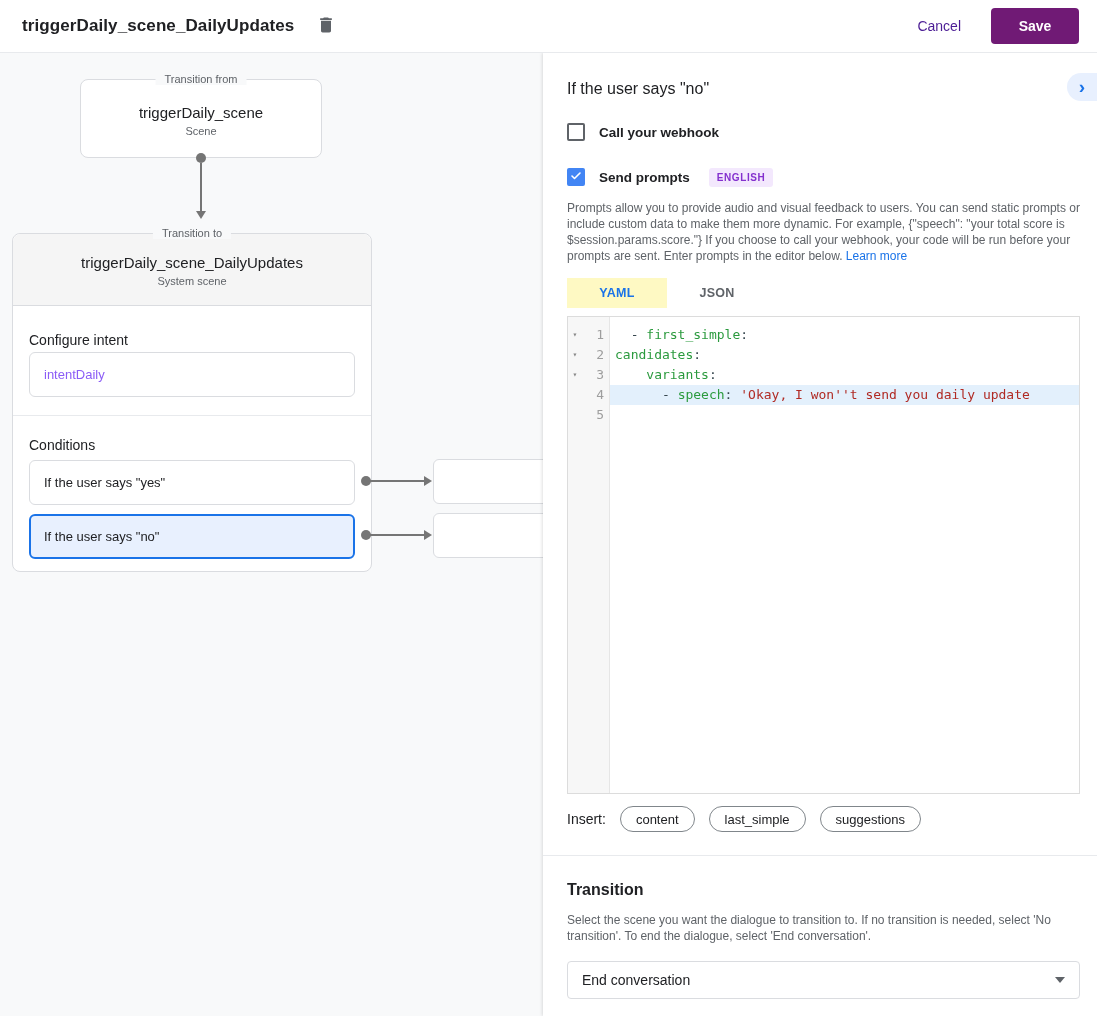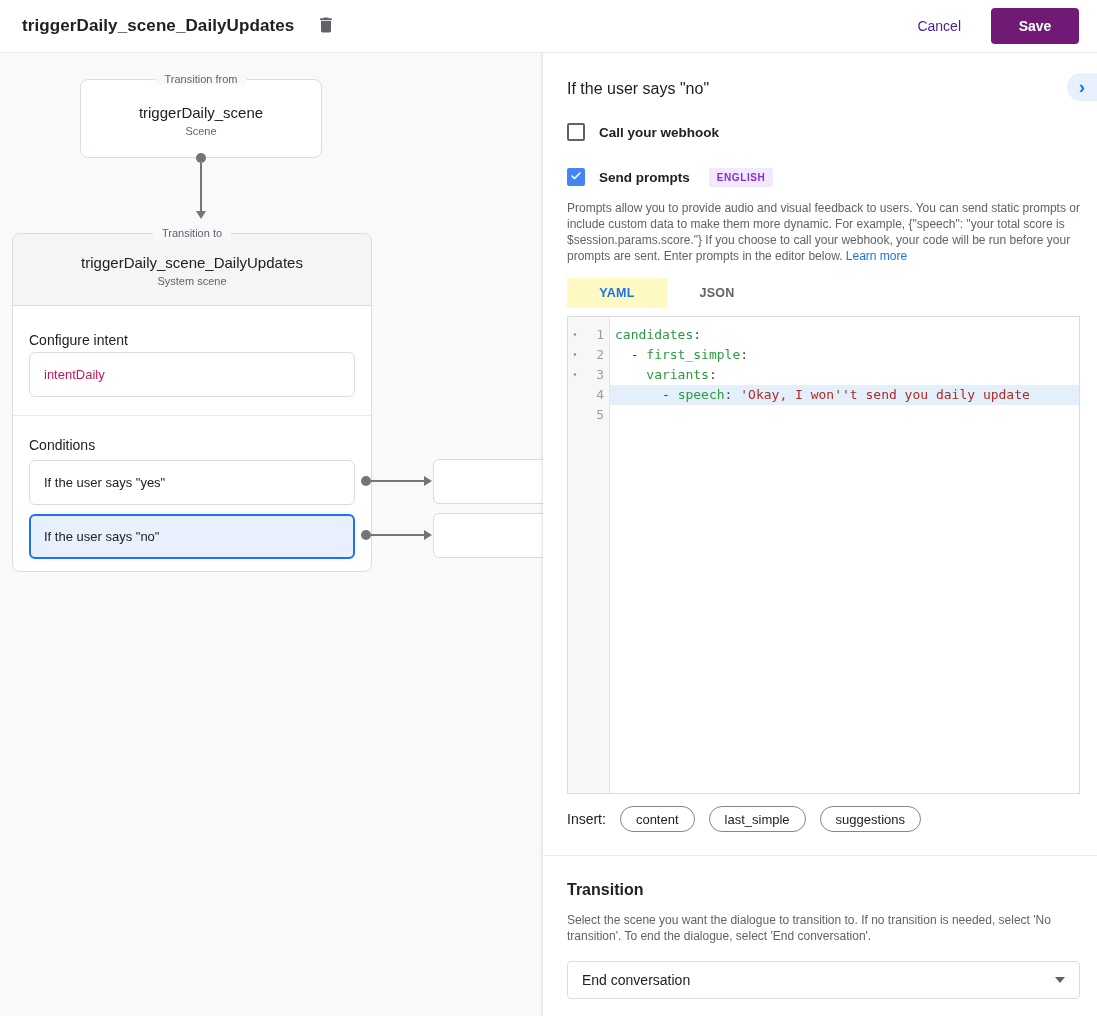--- a/index.html
+++ b/index.html
@@ -55,21 +55,21 @@
   }
   .to-card-header {
     background: #f5f5f5; border-bottom: 1px solid #dadce0;
     border-radius: 8px 8px 0 0; height: 72px; text-align: center; padding-top: 20px;
   }
   .to-card-body { padding: 26px 16px 12px 16px; }
   .section-label { font-size: 14px; color: #202124; line-height: 17px; }
   .intent-box {
     margin-top: 3px; height: 45px; border: 1px solid #dadce0; border-radius: 6px;
     background: #fff; display: flex; align-items: center; padding: 0 14px;
-    font-size: 13px; color: #be185d; cursor: pointer;
+    font-size: 13px; color: #8b5cf6; cursor: pointer;
   }
   .body-divider { height: 1px; background: #e8eaed; margin: 18px -16px 0 -16px; }
   .conditions-label { margin-top: 21px; }
   .cond-box {
     height: 45px; border: 1px solid #dadce0; border-radius: 6px; background: #fff;
     display: flex; align-items: center; padding: 0 14px; font-size: 13px; color: #202124;
     cursor: pointer;
   }
   .cond-box.first { margin-top: 6px; }
   .cond-box.selected { margin-top: 9px; border: 2px solid #1a73e8; background: #e8f0fe; padding: 0 13px; }
@@ -268,22 +268,22 @@
       <div class="gutter-row">
         <span class="fold-cell"></span>
         <span class="num-cell">4</span>
       </div>
       <div class="gutter-row">
         <span class="fold-cell"></span>
         <span class="num-cell">5</span>
       </div>
     </div>
     <div class="code-area">
+      <div class="code-line"><span>  - </span><span class="tok-key">first_simple</span><span>:</span></div>
       <div class="code-line"><span class="tok-key">candidates</span><span>:</span></div>
-      <div class="code-line"><span>  - </span><span class="tok-key">first_simple</span><span>:</span></div>
       <div class="code-line"><span>    </span><span class="tok-key">variants</span><span>:</span></div>
       <div class="code-line active"><span>      - </span><span class="tok-key">speech</span><span>: </span><span class="tok-str">'Okay, I won''t send you daily update</span></div>
       <div class="code-line"></div>
     </div>
   </div>
 
   <div class="insert-row">
     <span class="insert-label">Insert:</span>
     <button class="chip">content</button>
     <button class="chip">last_simple</button>

